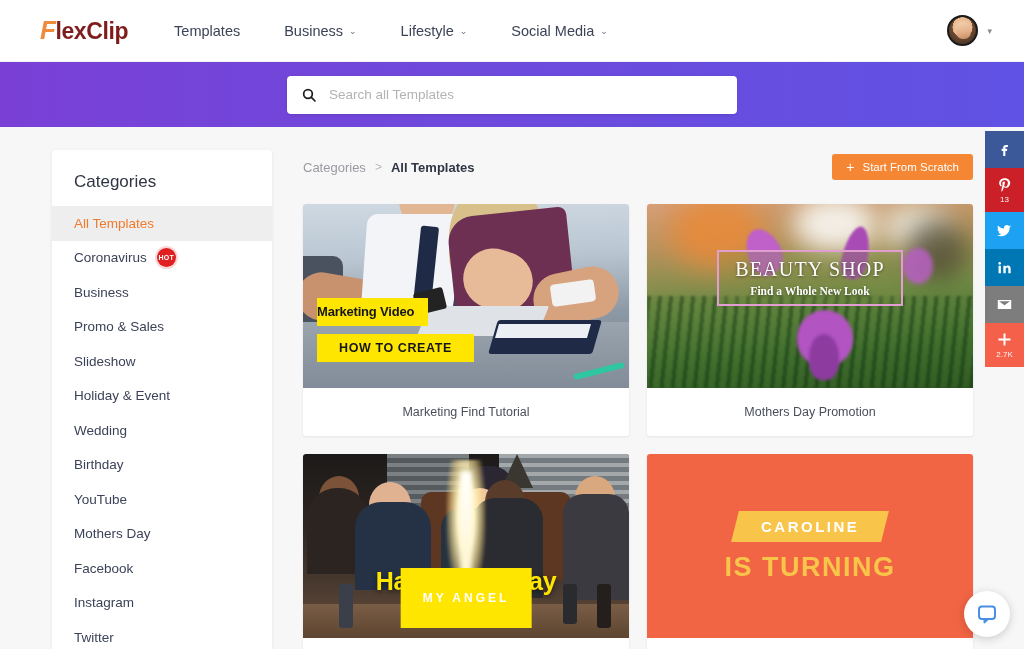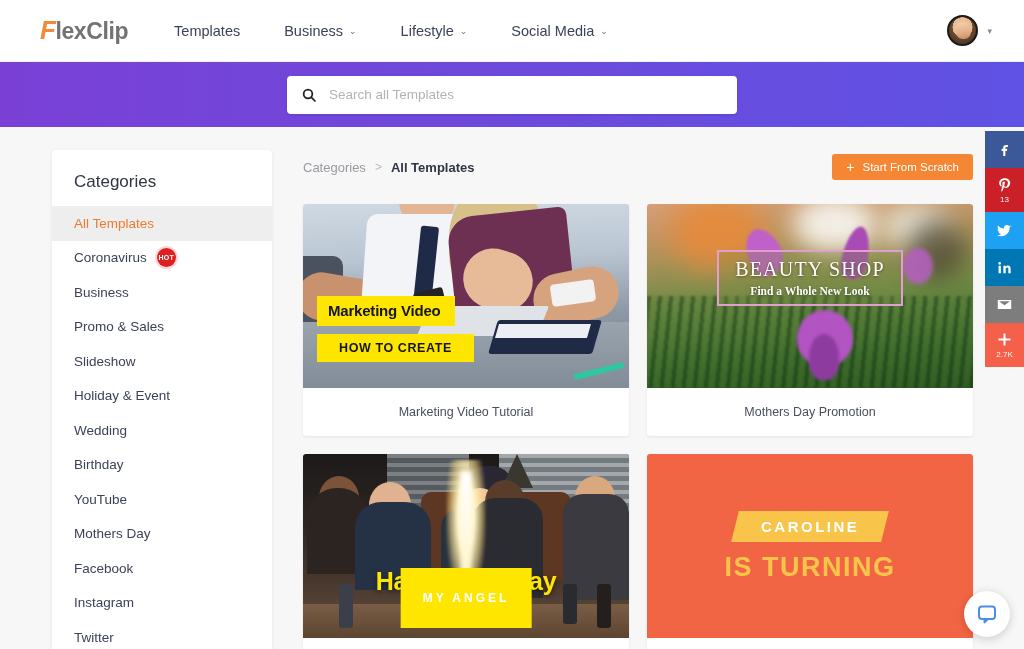--- a/index.html
+++ b/index.html
@@ -16,21 +16,21 @@
     position: absolute; left: 0; top: 0; width: 1024px; height: 62px;
     background: #ffffff; display: flex; align-items: center;
     border-bottom: 1px solid #f2f2f2;
   }
   .logo {
     display: flex; align-items: baseline;
     margin-left: 40px; font-size: 23px; font-weight: bold; letter-spacing: -0.4px;
     cursor: pointer;
   }
   .logo-f { color: #f08a3c; font-size: 26px; font-weight: bold; font-style: italic; line-height: 1; }
-  .logo-rest { color: #737373; }
+  .logo-rest { color: #7f1d1d; }
 
   .nav-items { display: flex; align-items: center; margin-left: 46px; }
   .nav-item {
     font-size: 14.5px; color: #3c4257; margin-right: 44px;
     cursor: pointer; display: flex; align-items: center; white-space: nowrap;
   }
   .nav-item:last-child { margin-right: 0; }
   .caret { margin-left: 6px; font-size: 9px; color: #6b7280; line-height: 1; position: relative; top: 1px; }
 
   .avatar-wrap {
@@ -141,21 +141,21 @@
   .t1 .table { position:absolute; left:0; bottom:0; width:100%; height:66px; background:linear-gradient(180deg,#9aa4ae,#818c98);}
   .t1 .laptop { position:absolute; left:120px; bottom:52px; width:120px; height:30px; background:#dfe3e8; transform: skewX(-22deg); border-radius:2px;}
   .t1 .book { position:absolute; right:32px; bottom:34px; width:104px; height:34px; background:#1e2a46; border-radius:3px; transform: skewX(-16deg);}
   .t1 .book2 { position:absolute; right:40px; bottom:50px; width:92px; height:14px; background:#eceff3; transform: skewX(-16deg);}
   .t1 .pen { position:absolute; right:4px; bottom:14px; width:52px; height:6px; background:#2ec7a2; transform: rotate(-14deg); border-radius:3px;}
   .t1 .lhand { position:absolute; left:-6px; top:72px; width:90px; height:48px; background:#c9926f; border-radius:24px; transform: rotate(10deg);}
   .t1 .lsleeve { position:absolute; left:-22px; top:52px; width:62px; height:66px; background:#4a5260; border-radius:10px;}
 
   .t1-band1 {
     position:absolute; left:14px; bottom:62px; background:#ffe600;
-    padding: 7px 14px 8px 11px; font-size:15px; font-weight:bold; color:#14161a;
+    padding: 7px 14px 8px 0; font-size:13px; font-weight:bold; color:#14161a;
     letter-spacing:-0.2px; line-height:1;
   }
   .t1-band2 {
     position:absolute; left:14px; bottom:26px; background:#ffe600;
     padding: 8px 22px; font-size:12.5px; font-weight:bold; color:#14161a;
     letter-spacing:0.6px; line-height:1;
   }
 
   
   .t2 { background: linear-gradient(175deg,#d8a07a 0%, #b6935e 22%, #6e8a44 50%, #3f6b2c 78%, #2c5220 100%); }
@@ -392,21 +392,21 @@
             <div class="phone2"></div>
             <div class="table"></div>
             <div class="laptop"></div>
             <div class="phone1"></div>
             <div class="book"></div>
             <div class="book2"></div>
             <div class="pen"></div>
             <div class="t1-band1">Marketing Video</div>
             <div class="t1-band2">HOW TO CREATE</div>
           </div>
-          <div class="card-caption">Marketing Video Tutorial</div>
+          <div class="card-caption">Marketing Find Tutorial</div>
         </div>
 
         <div class="card">
           <div class="thumb t2">
             <div class="blur-o"></div>
             <div class="blur-w"></div>
             <div class="blur-w2"></div>
             <div class="blur-d"></div>
             <div class="grass"></div>
             <div class="f1"></div>

